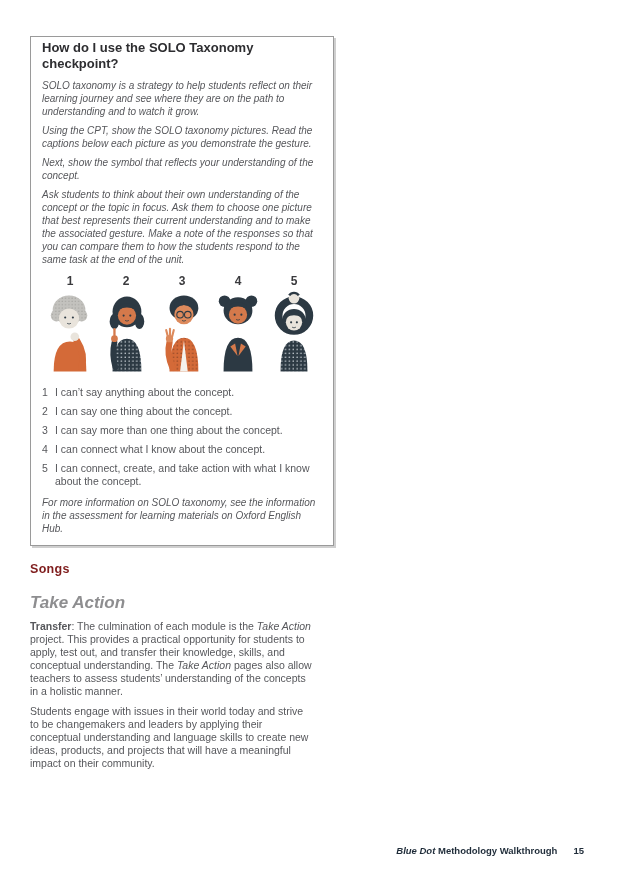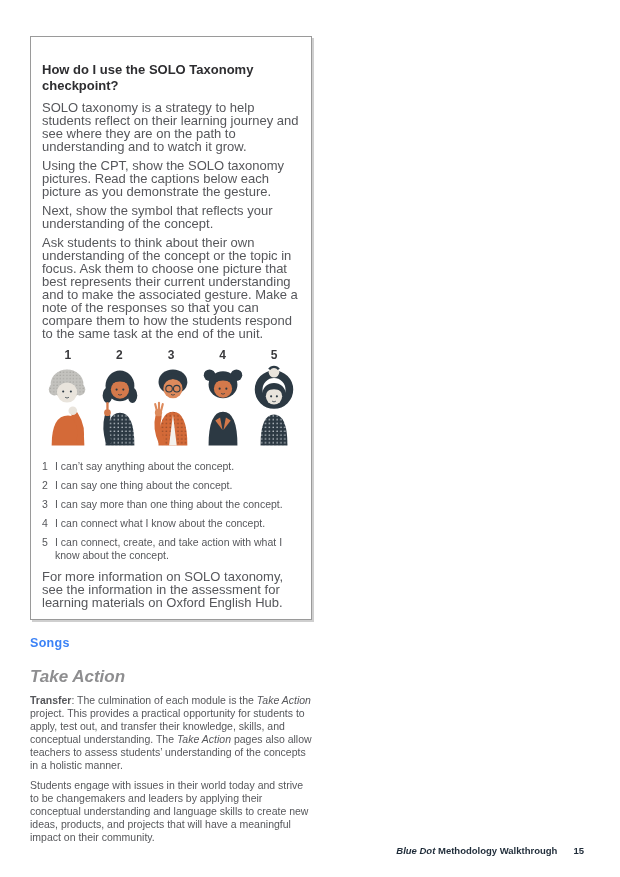--- a/index.html
+++ b/index.html
@@ -11,35 +11,36 @@
     overflow:hidden;
   }
   .column{
     position:absolute;
     left:30px;top:36px;
     width:284px;
   }
   
   .checkpoint-box{
     box-sizing:border-box;
-    width:282px;
+    width:304px;
     border:1px solid #9a9a9a;
     box-shadow:2px 2px 0 #cfcfcf;
-    padding:25px 11px 10px 11px;
+    padding:3px 11px 10px 11px;
     background:#ffffff;
   }
   .box-title{
     margin:0 0 7px 0;
     font-size:13px;line-height:16px;
     font-weight:bold;color:#2d2d30;
   }
   .body-p{
     margin:0 0 6px 0;
-    font-size:13px;line-height:13px;
+    font-size:10px;line-height:13px;
     color:#56575b;
+    font-style:italic;
   }
   .figure-nums{
     display:flex;margin:8px 0 2px 0;
   }
   .figure-nums span{
     flex:1;text-align:center;
     font-size:12px;font-weight:bold;color:#3a3a3d;
   }
   .figure-chars{
     display:flex;margin:0 0 14px 0;
@@ -52,21 +53,21 @@
   .level-row{
     display:flex;margin:0 0 6px 0;
     font-size:10.5px;line-height:13px;color:#56575b;
   }
   .level-row .lv-num{width:13px;flex:none;}
   .level-row .lv-text{flex:1;}
   .more-info{margin:8px 0 0 0;}
   
   .songs-heading{
     margin:16px 0 5px 0;
-    font-size:12.5px;font-weight:bold;color:#3b82f6;
+    font-size:12.5px;font-weight:bold;color:#7f1d1d;
     letter-spacing:0.3px;
   }
   .out-p{
     margin:0 0 7px 0;
     font-size:10.5px;line-height:13px;color:#56575b;
   }
   .ta-heading{
     margin:17px 0 7px 0;
     font-size:17px;font-weight:bold;font-style:italic;color:#8e8e90;
   }

